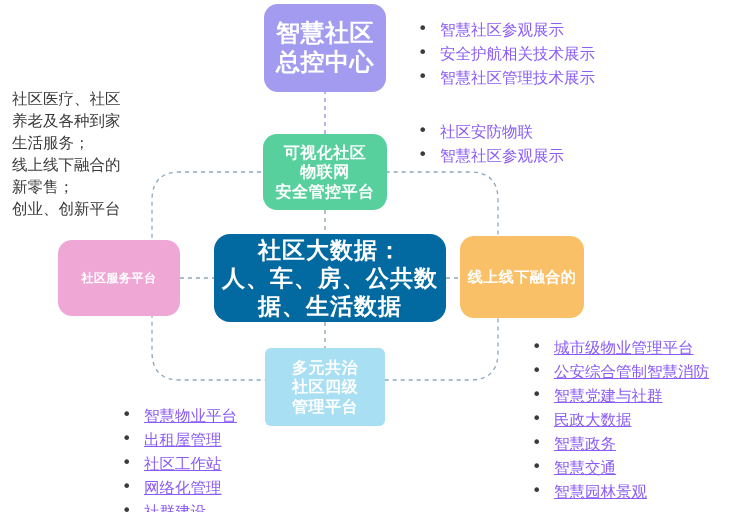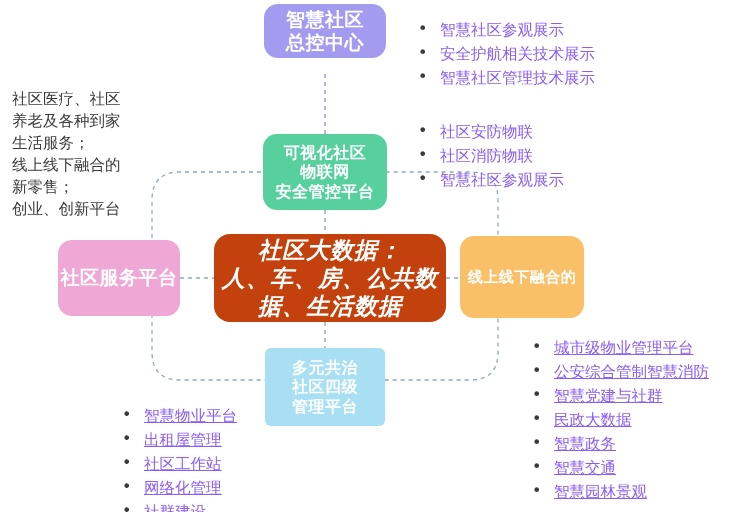--- a/index.html
+++ b/index.html
@@ -45,24 +45,24 @@
     display: block;
     width: 100%;
     white-space: pre-line;
   }
 
   
   #node-control-center {
     left: 264px;
     top: 4px;
     width: 122px;
-    height: 54px;
+    height: 88px;
     border-radius: 14px;
     background: #a29bf0;
-    font-size: 19px;
+    font-size: 24px;
   }
   
   #node-iot-platform {
     left: 263px;
     top: 134px;
     width: 124px;
     height: 76px;
     border-radius: 14px;
     background: #58d09e;
     font-size: 16px;
@@ -79,21 +79,21 @@
     letter-spacing: 1px;
   }
   
   #node-service-platform {
     left: 58px;
     top: 240px;
     width: 122px;
     height: 76px;
     border-radius: 14px;
     background: #efa8d6;
-    font-size: 19px;
+    font-size: 12px;
   }
   
   #node-city-management {
     left: 460px;
     top: 236px;
     width: 124px;
     height: 82px;
     border-radius: 14px;
     background: #f9c068;
     font-size: 15px;
@@ -178,21 +178,21 @@
     <span class="node-label">智慧社区
 总控中心</span>
   </div>
 
   <div class="node" id="node-iot-platform" style="background: rgb(88, 208, 158);">
     <span class="node-label">可视化社区
 物联网
 安全管控平台</span>
   </div>
 
-  <div class="node" id="node-big-data" style="background: #c2410c; font-style: italic;">
+  <div class="node" id="node-big-data" style="background: #0369a1;">
     <span class="node-label">社区大数据：
 人、车、房、公共数
 据、生活数据</span>
   </div>
 
   <div class="node" id="node-service-platform" style="background: rgb(239, 168, 214);">
     <span class="node-label">社区服务平台</span>
   </div>
 
   <div class="node" id="node-city-management" style="background: rgb(249, 192, 104);">
@@ -213,21 +213,20 @@
 创业、创新平台</div>
 
   <ul class="bullet-list" id="list-control-center">
       <li>智慧社区参观展示</li>
       <li>安全护航相关技术展示</li>
       <li>智慧社区管理技术展示</li>
     </ul>
 
   <ul class="bullet-list" id="list-iot-platform">
       <li>社区安防物联</li>
-      <li>社区消防物联</li>
       <li>智慧社区参观展示</li>
     </ul>
 
   <ul class="bullet-list" id="list-four-level">
       <li>智慧物业平台</li>
       <li>出租屋管理</li>
       <li>社区工作站</li>
       <li>网络化管理</li>
       <li>社群建设</li>
     </ul>

